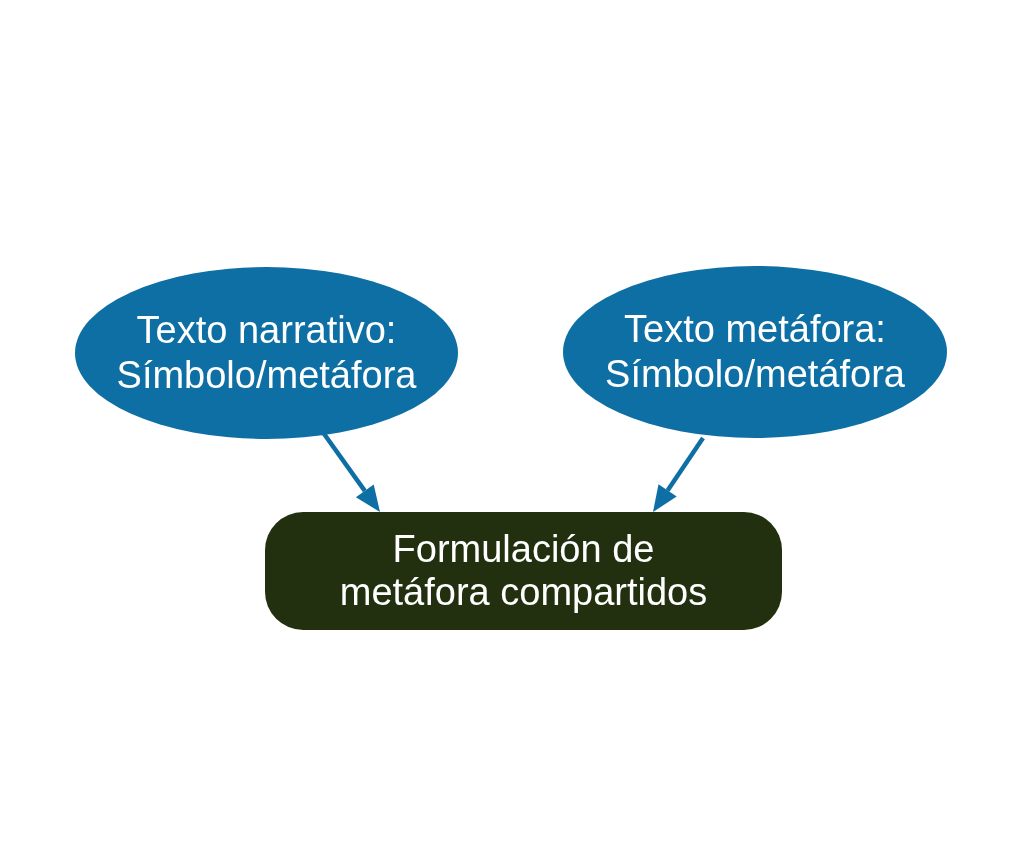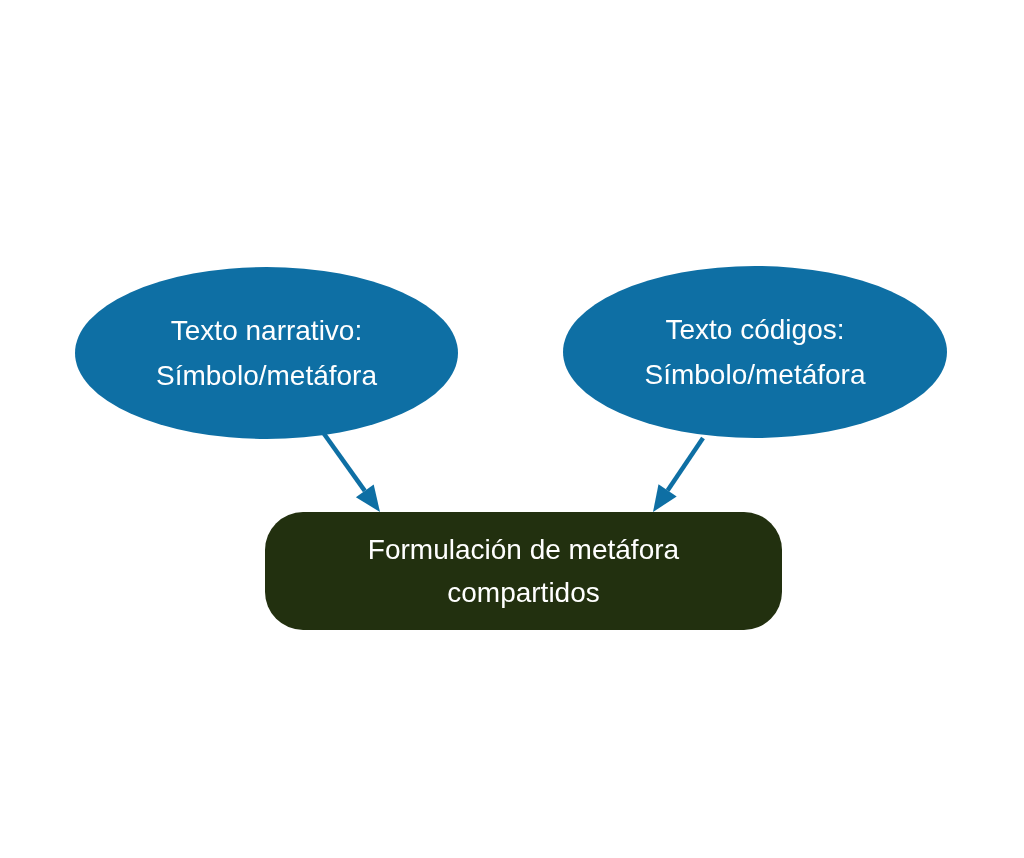--- a/index.html
+++ b/index.html
@@ -37,21 +37,21 @@
     fill: var(--arrow);
     stroke: none;
   }
   .node {
     position: absolute;
     display: flex;
     align-items: center;
     justify-content: center;
     text-align: center;
     color: var(--text);
-    font-size: 28px;
+    font-size: 38px;
     line-height: 45px;
     font-weight: 400;
   }
   .ellipse {
     border-radius: 50%;
     background: var(--ellipse-fill);
   }
   .ellipse.left  { left: 75px;  top: 267px; width: 383px; height: 172px; }
   .ellipse.right { left: 563px; top: 266px; width: 384px; height: 172px; }
   .box {
@@ -84,21 +84,21 @@
 
   <div class="node ellipse left">
     <div class="node-text">
       <span class="node-line">Texto narrativo:</span>
       <span class="node-line">Símbolo/metáfora</span>
     </div>
   </div>
 
   <div class="node ellipse right">
     <div class="node-text">
-      <span class="node-line">Texto códigos:</span>
+      <span class="node-line">Texto metáfora:</span>
       <span class="node-line">Símbolo/metáfora</span>
     </div>
   </div>
 
   <div class="node box">
     <div class="node-text">Formulación de metáfora compartidos</div>
   </div>
 
 </div>
 

